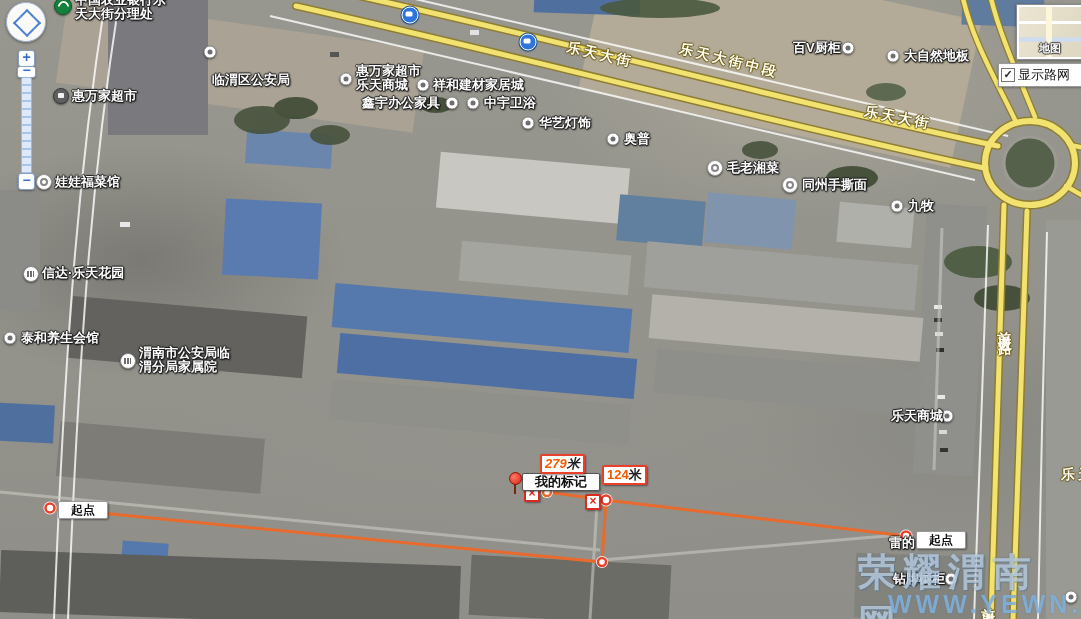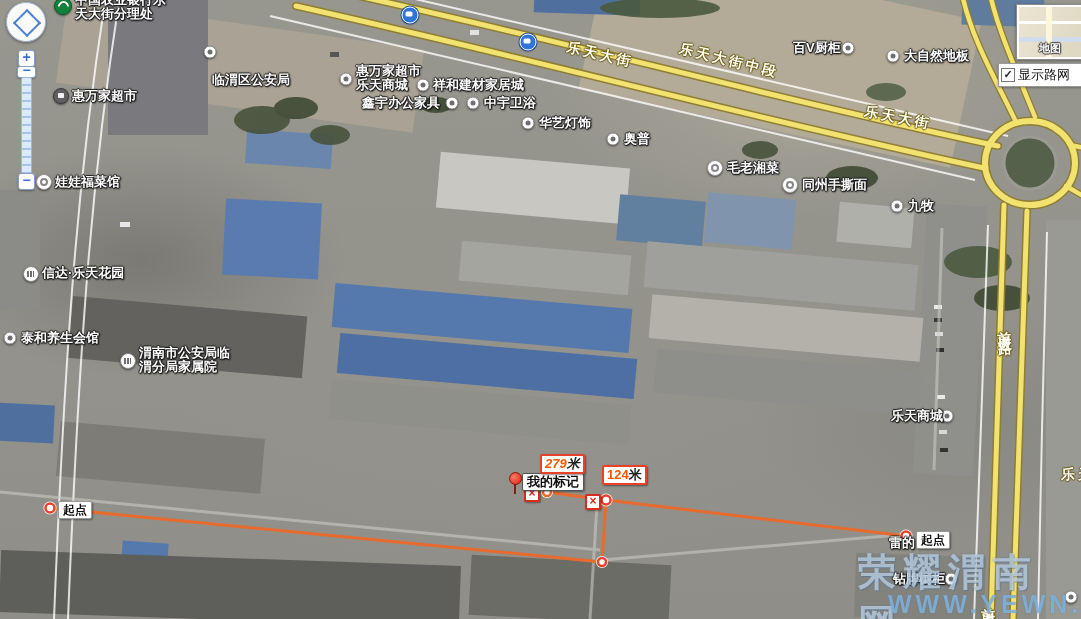--- a/index.html
+++ b/index.html
@@ -30,21 +30,21 @@
   .ic-bank{width:16px;height:16px;background:#15803c;border:1px solid #0c5c2a;}
   .ic-bank::after{content:"";position:absolute;left:3px;top:3px;width:7px;height:7px;border:2px solid #fff;
     border-right-color:transparent;border-bottom-color:transparent;border-radius:50%;transform:rotate(45deg);}
   .ic-bld{width:14px;height:14px;background:#fff;border:1px solid #8a8a8a;}
   .ic-bld::after{content:"";position:absolute;left:3px;top:4px;width:7px;height:6px;
     background:linear-gradient(to right,#6f6f6f 0 2px,#fff 2px 3px,#6f6f6f 3px 5px,#fff 5px 6px,#6f6f6f 6px 7px);}
   .ic-bus{width:15px;height:15px;background:#2e74d9;border:1px solid #ffffff;box-shadow:0 0 0 1px #2456a0,0 1px 2px rgba(0,0,0,.5);}
   .ic-bus::after{content:"";position:absolute;left:3px;top:4px;width:7px;height:5px;background:#fff;border-radius:1.5px;}
   
   .m-box{position:absolute;z-index:4;background:#fff;font-size:12px;font-weight:700;color:#111;
-    border:1px solid #9a9a9a;border-radius:2px;padding:1px 4px;line-height:14px;box-shadow:1px 1px 2px rgba(0,0,0,.4);white-space:nowrap;}
+    border:1px solid #9a9a9a;border-radius:2px;padding:1px 12px;line-height:14px;box-shadow:1px 1px 2px rgba(0,0,0,.4);white-space:nowrap;}
   #start-left{left:58px;top:501px;}
   #start-right{left:916px;top:531px;}
   #marker-label{left:522px;top:473px;border-color:#555;font-size:13px;}
   .dist-box{position:absolute;z-index:4;background:#fff;border:2px solid #e8402a;border-radius:2px;
     padding:0px 3px;font-size:13px;font-weight:700;line-height:16px;box-shadow:1px 1px 2px rgba(0,0,0,.45);white-space:nowrap;}
   .dist-val{color:#f55a00;}
   .dist-unit{color:#222;}
   #distance-1{left:540px;top:454px;font-style:italic;}
   #distance-2{left:602px;top:465px;}
   .del-btn{position:absolute;z-index:4;width:12px;height:12px;background:#fff;border:2px solid #d92b1e;border-radius:2px;

